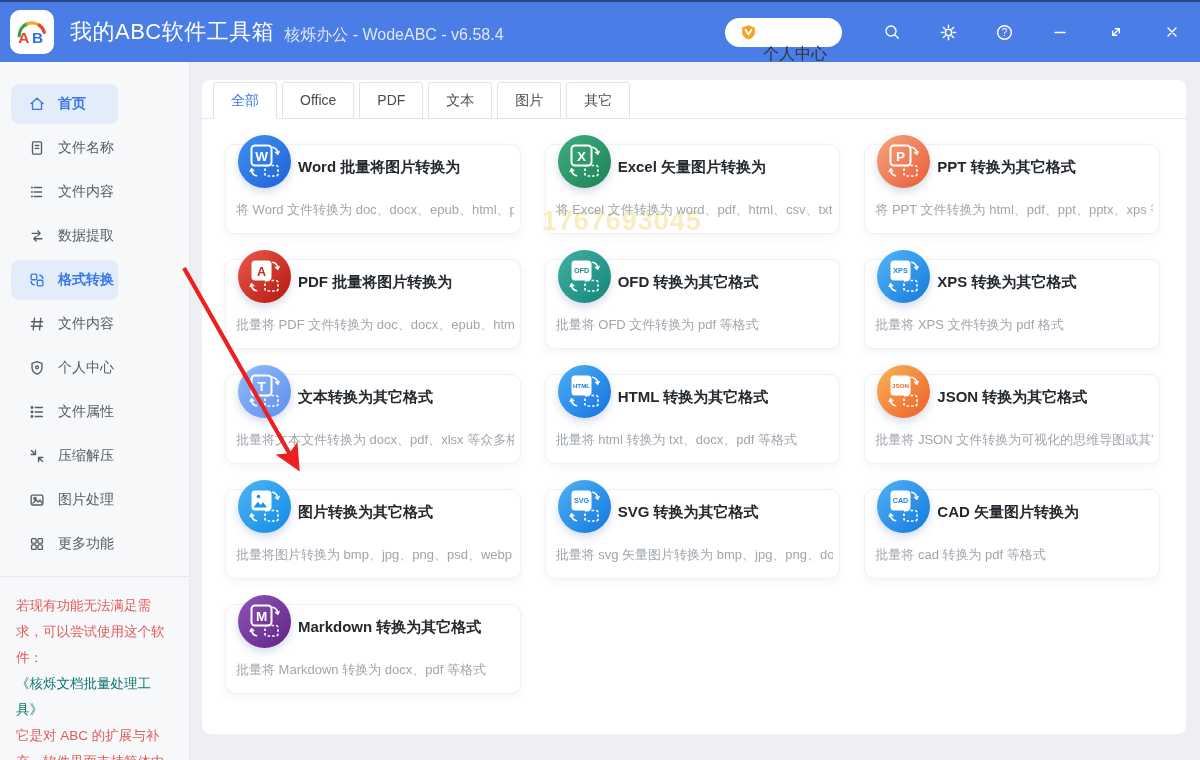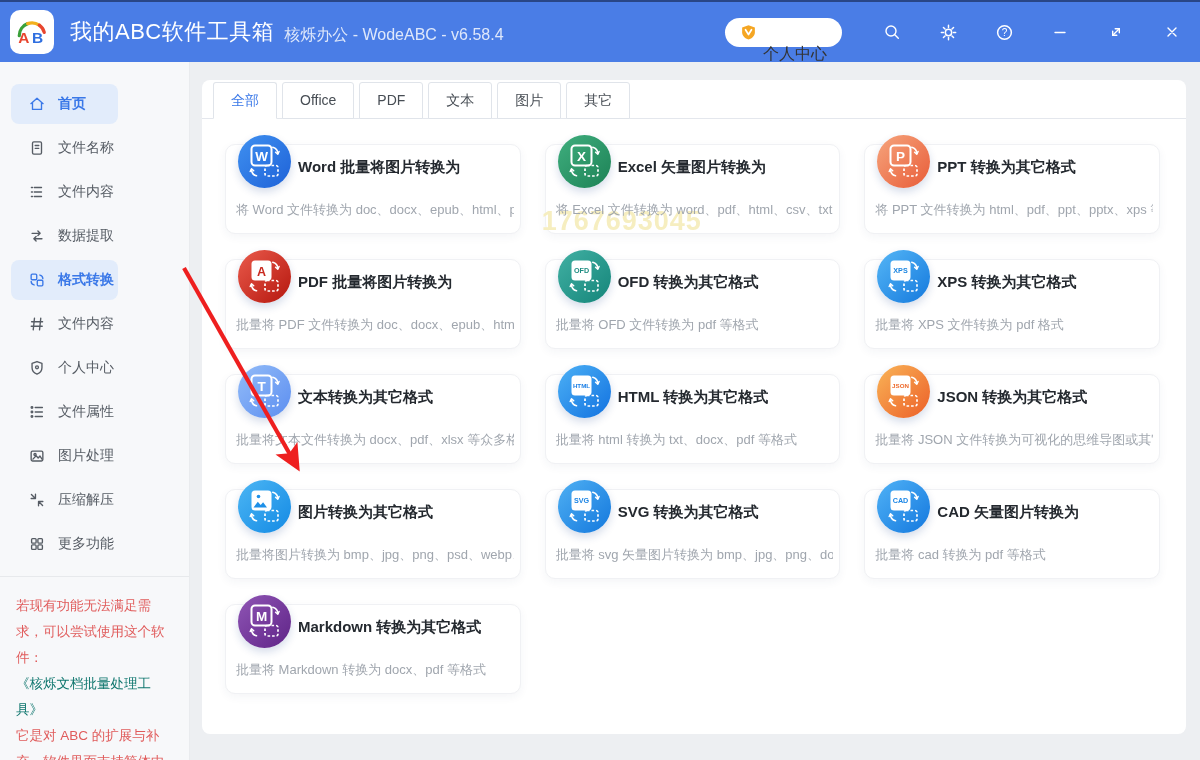--- a/index.html
+++ b/index.html
@@ -178,31 +178,31 @@
         <svg width="18" height="18" viewBox="0 0 20 20">
           <path d="M8 5h8M8 10h8M8 15h8"></path>
           <circle cx="4.4" cy="5" r="0.9"></circle>
           <circle cx="4.4" cy="10" r="0.9"></circle>
           <circle cx="4.4" cy="15" r="0.9"></circle>
         </svg>
         <span>文件属性</span>
       </div>
       <div class="side-item">
         <svg width="18" height="18" viewBox="0 0 20 20">
+          <path d="M8.3 3.5v4.8H3.5M3.8 3.8l4.5 4.5M11.7 16.5v-4.8h4.8M16.2 16.2l-4.5-4.5"></path>
+        </svg>
+        <span>压缩解压</span>
+      </div>
+      <div class="side-item">
+        <svg width="18" height="18" viewBox="0 0 20 20">
           <rect x="3.5" y="4.5" width="13" height="11" rx="1.5"></rect>
           <circle cx="7.8" cy="8.4" r="1.2"></circle>
           <path d="M5.5 13.5 9 9.8l2.3 2.4 2-2.2 2.2 3.5"></path>
         </svg>
         <span>图片处理</span>
-      </div>
-      <div class="side-item">
-        <svg width="18" height="18" viewBox="0 0 20 20">
-          <path d="M8.3 3.5v4.8H3.5M3.8 3.8l4.5 4.5M11.7 16.5v-4.8h4.8M16.2 16.2l-4.5-4.5"></path>
-        </svg>
-        <span>压缩解压</span>
       </div>
       <div class="side-item">
         <svg width="18" height="18" viewBox="0 0 20 20">
           <rect x="4" y="4" width="5" height="5" rx="1"></rect>
           <rect x="11" y="4" width="5" height="5" rx="1"></rect>
           <rect x="4" y="11" width="5" height="5" rx="1"></rect>
           <rect x="11" y="11" width="5" height="5" rx="1"></rect>
         </svg>
         <span>更多功能</span>
       </div>

